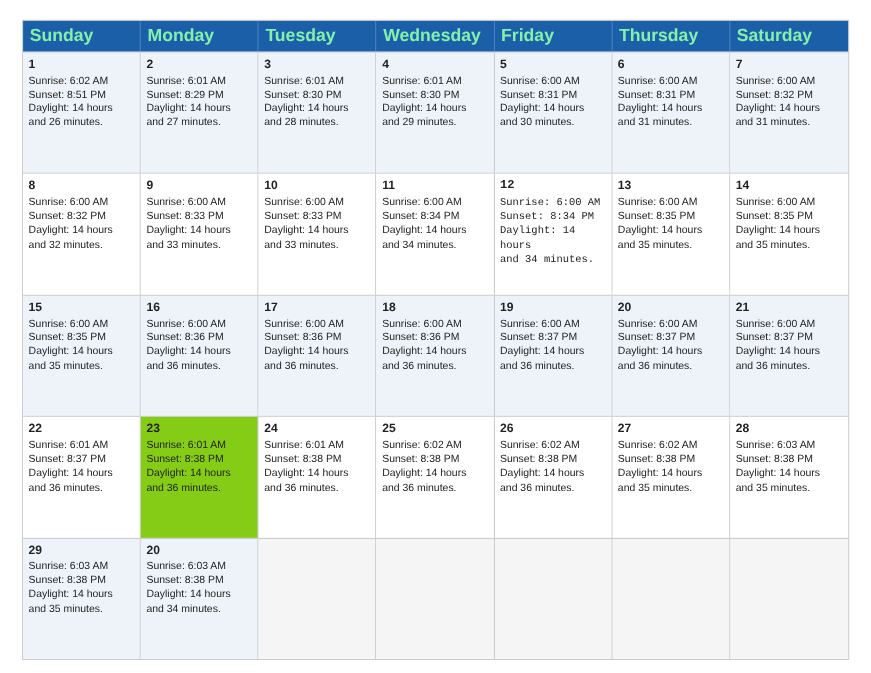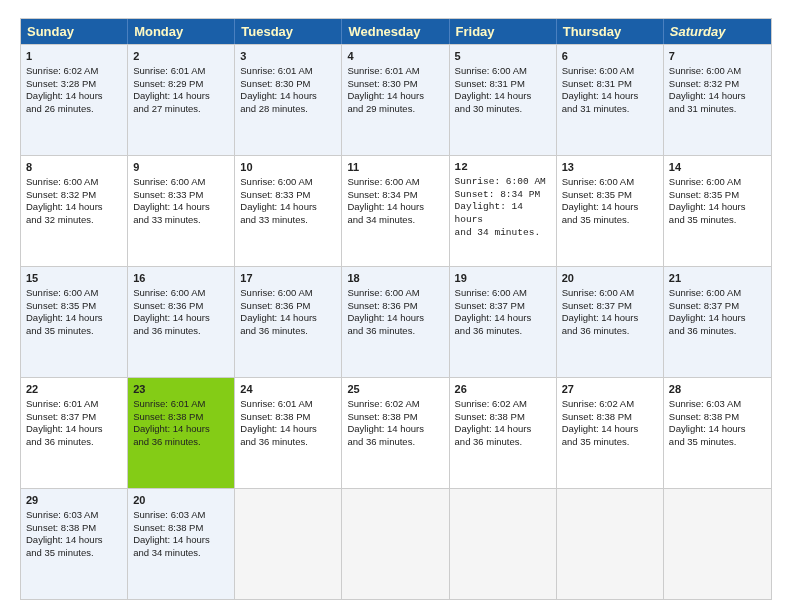--- a/index.html
+++ b/index.html
@@ -53,28 +53,28 @@
       display: flex;
       flex-direction: column;
       border: 1px solid #ccc;
     }
     .cal-header-row {
       display: grid;
       grid-template-columns: repeat(7, 1fr);
       background: #1a5fa8;
     }
     .cal-header-cell {
-      color: #fef9c3;
-      font-size: 13px;
+      color: #86efac;
+      font-size: 16px;
       font-weight: bold;
       text-align: left;
       padding: 5px 6px;
       border-right: 1px solid #4a80c0;
     }
-    .cal-header-cell:last-child { border-right: none; font-style: italic; }
+    .cal-header-cell:last-child { border-right: none; }
     .cal-body {
       flex: 1;
       display: flex;
       flex-direction: column;
     }
     .cal-week {
       display: grid;
       grid-template-columns: repeat(7, 1fr);
       flex: 1;
       border-top: 1px solid #ccc;
@@ -112,21 +112,21 @@
         <div class="cal-header-cell">Wednesday</div>
         <div class="cal-header-cell">Friday</div>
         <div class="cal-header-cell">Thursday</div>
         <div class="cal-header-cell">Saturday</div>
       </div>
     <div class="cal-body" id="cal-body">
         <div class="cal-week">
           <div class="cal-cell" style="background: rgb(238, 243, 250);">
             <span class="day-num">1</span>
             <span style="display: block;">Sunrise: 6:02 AM</span>
-            <span style="display: block;">Sunset: 3:28 PM</span>
+            <span style="display: block;">Sunset: 8:51 PM</span>
             <span style="display: block;">Daylight: 14 hours</span>
             <span style="display: block;">and 26 minutes.</span>
           </div>
           <div class="cal-cell" style="background: rgb(238, 243, 250);">
             <span class="day-num">2</span>
             <span style="display: block;">Sunrise: 6:01 AM</span>
             <span style="display: block;">Sunset: 8:29 PM</span>
             <span style="display: block;">Daylight: 14 hours</span>
             <span style="display: block;">and 27 minutes.</span>
           </div>

